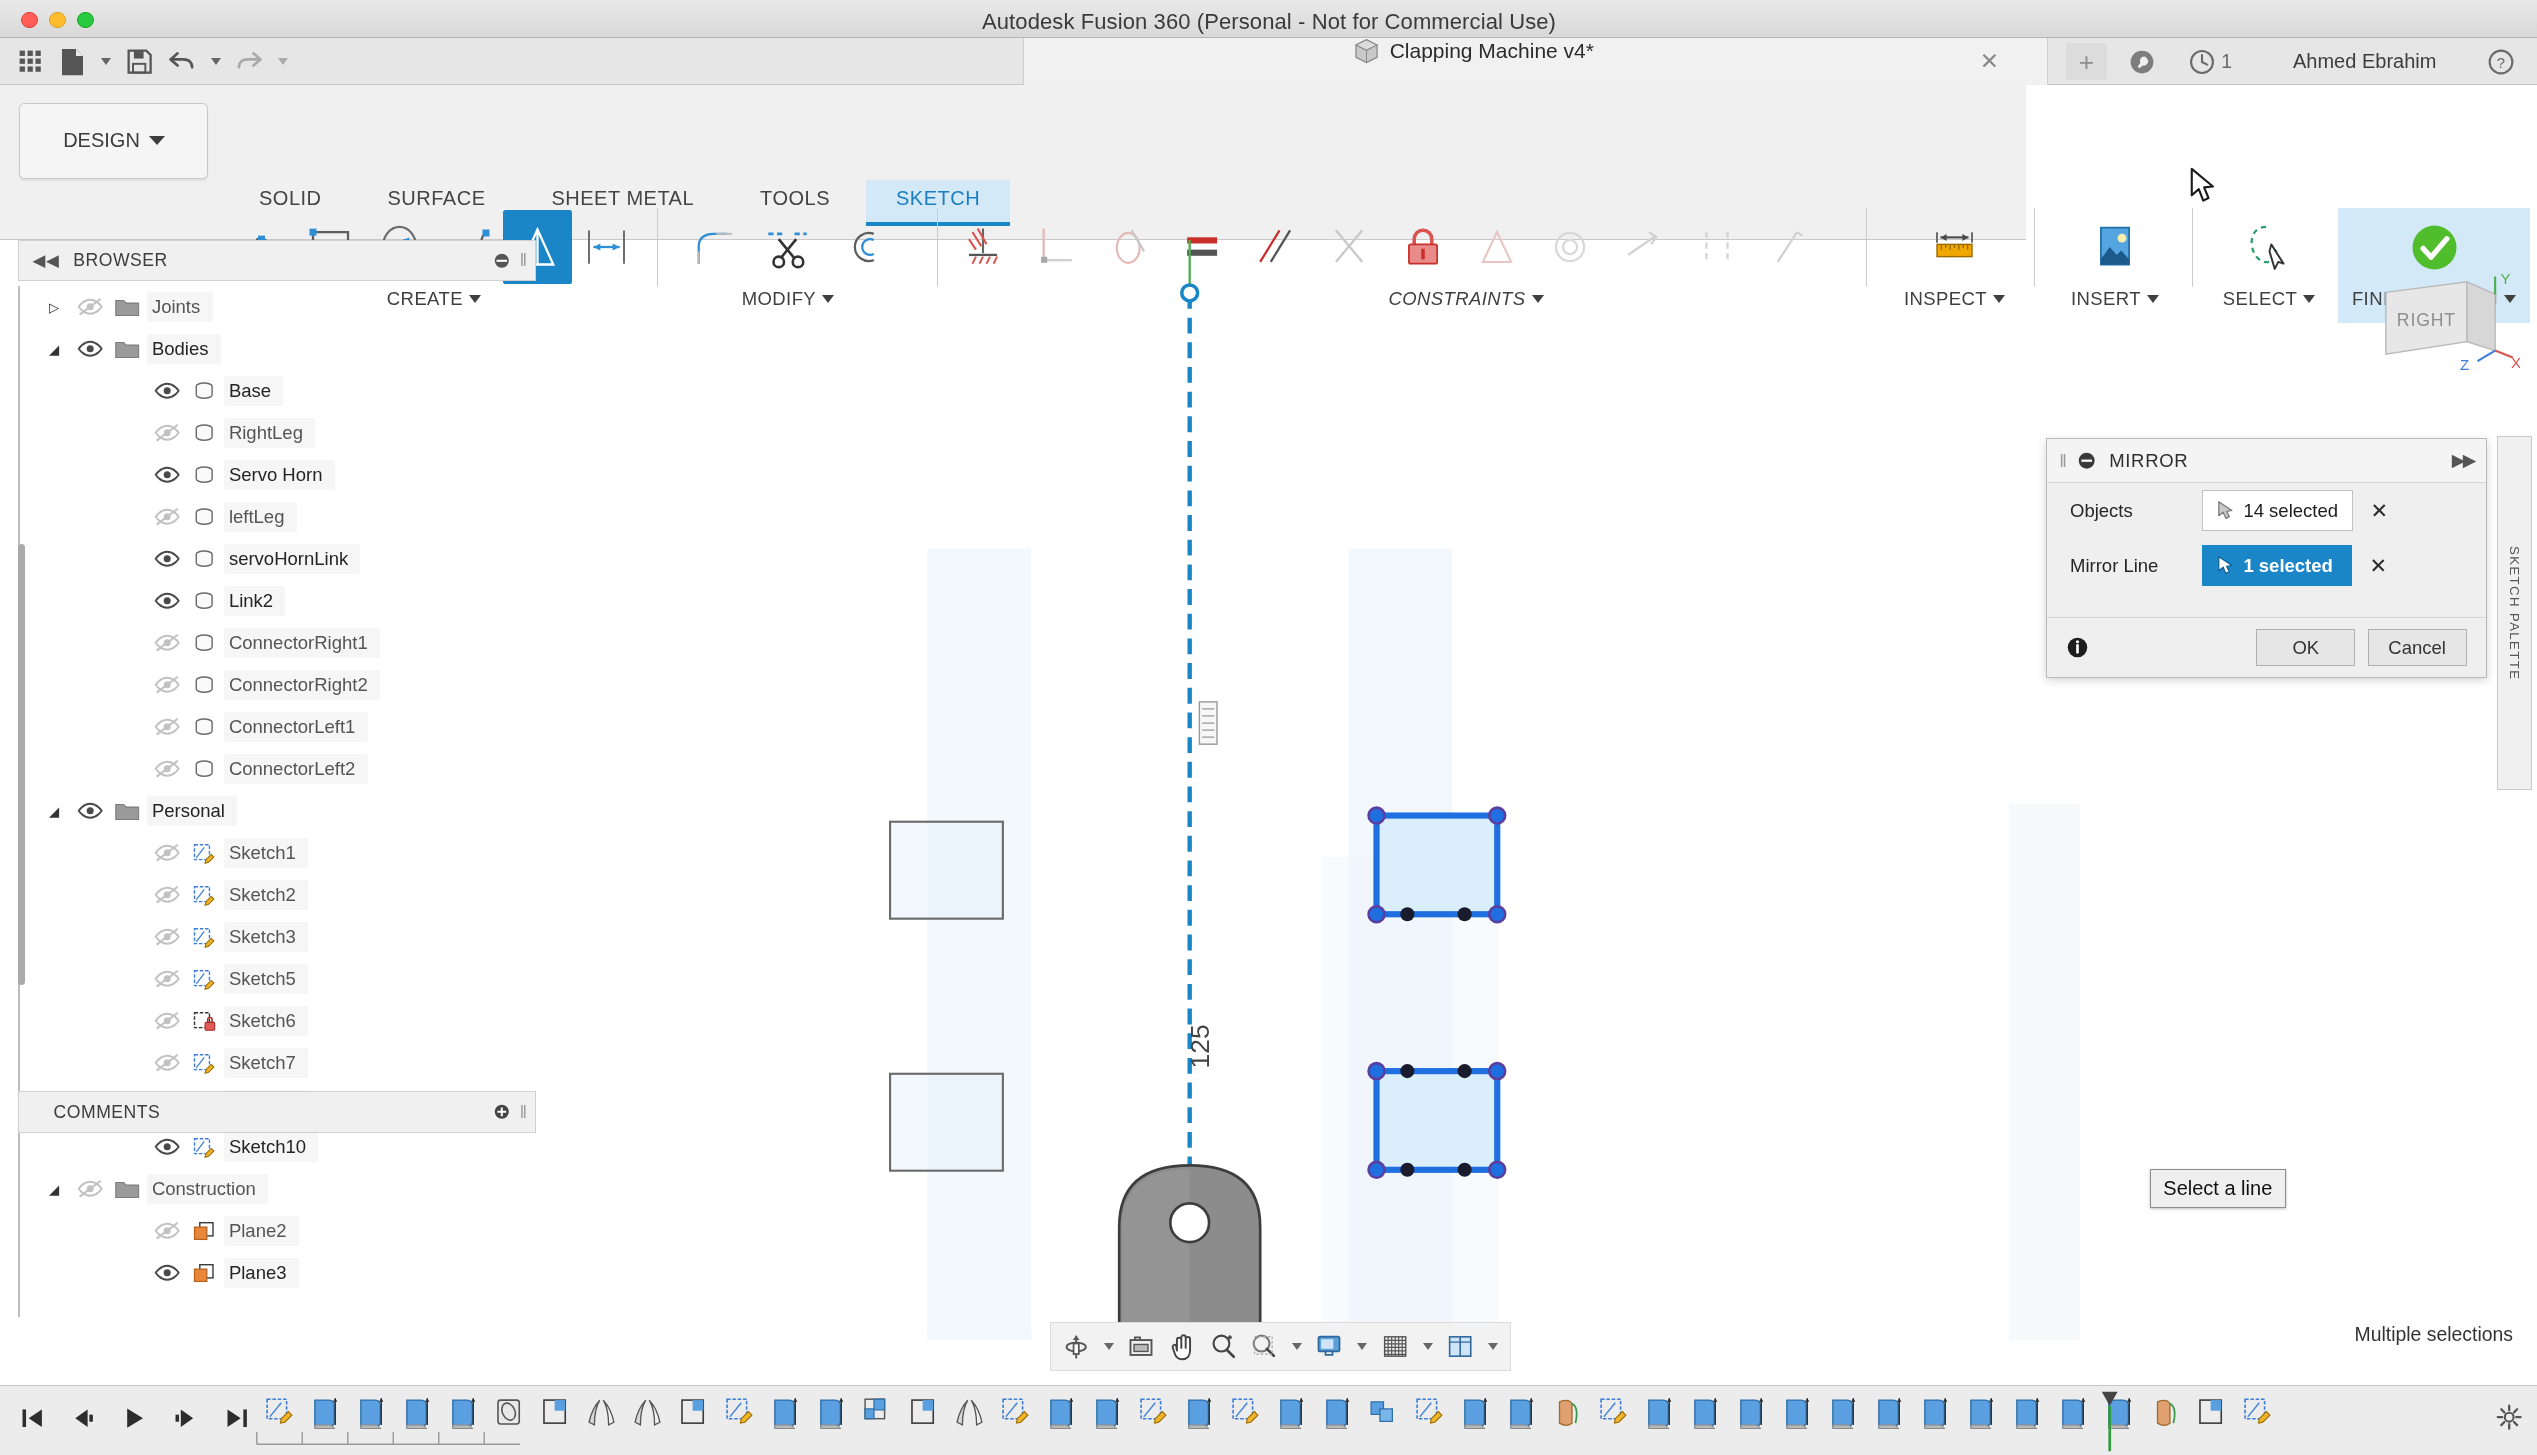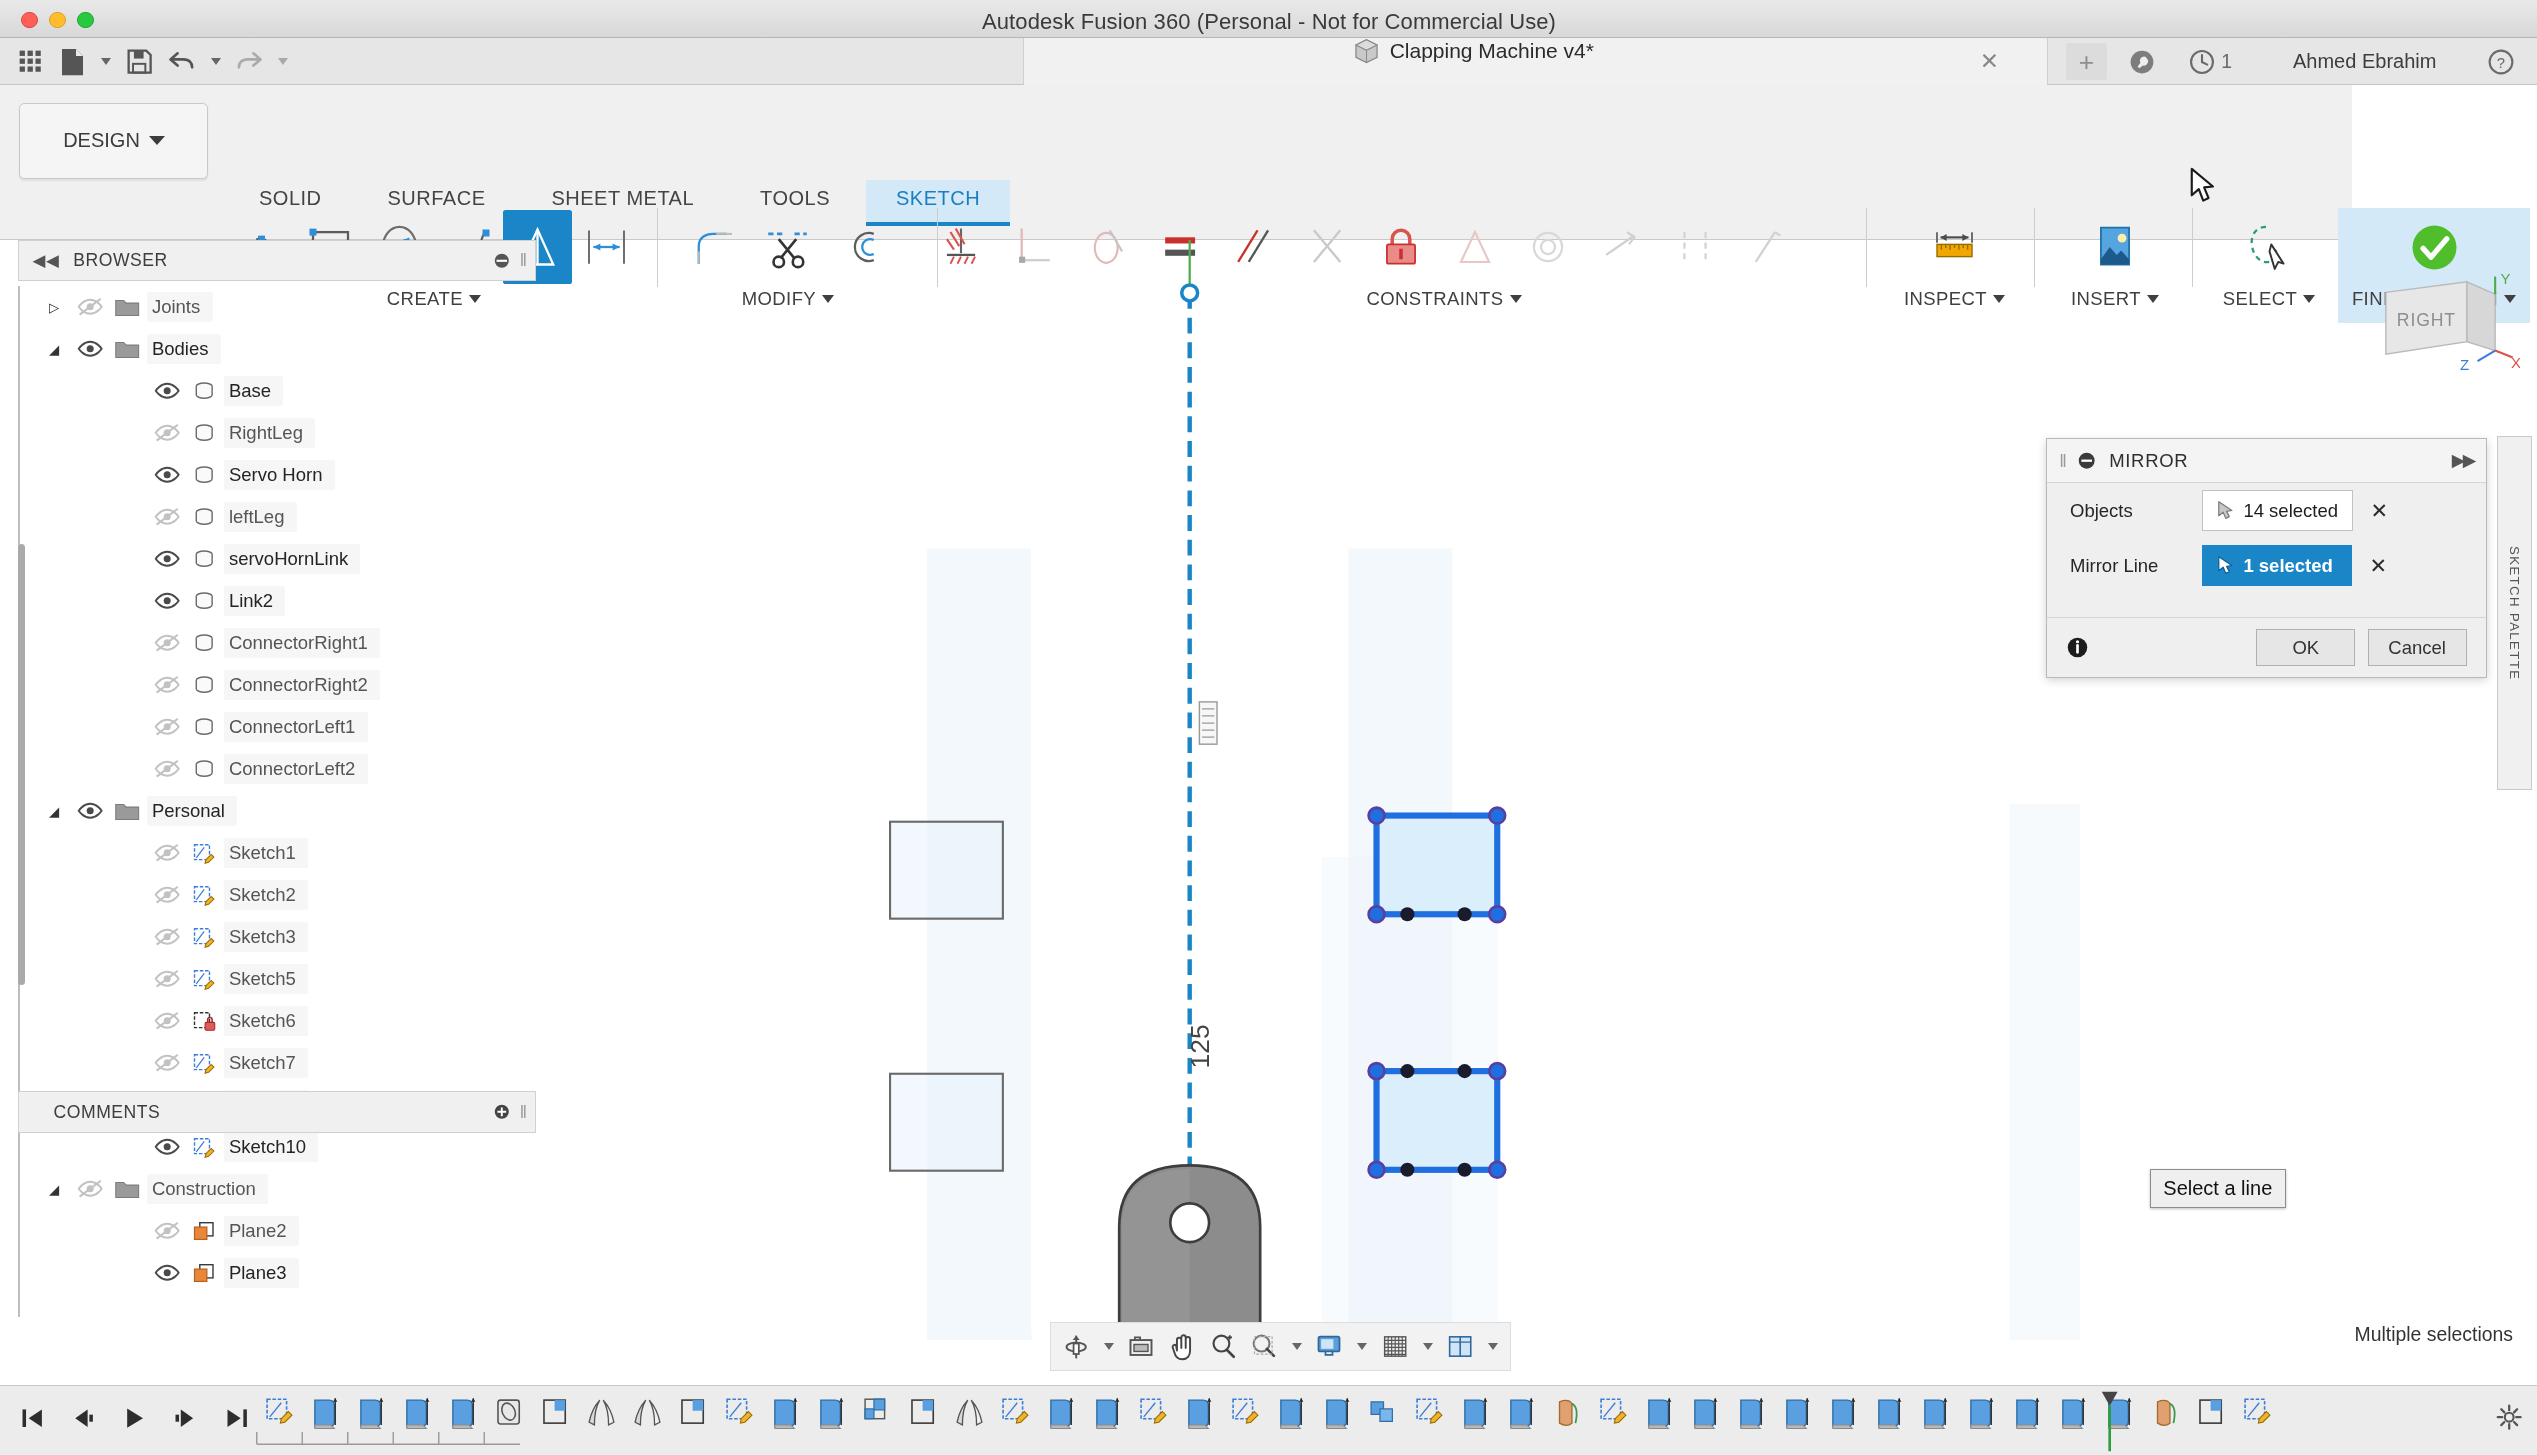--- a/index.html
+++ b/index.html
@@ -57,21 +57,21 @@
     color:#8e8e8e; font-size: 26.4px; line-height: 26.4px;
   }
   .acct-item { position: absolute; top: 0; height: 47px; display: flex; align-items: center; gap: 5.3px; color: #6a6a6a; }
   #acct-job { left: 2128px; }
   #acct-clock { left: 2188px; font-size: 19.4px; }
   #acct-name { left: 2293px; font-size: 20px; color: #3d3d3d; }
   #acct-help { left: 2487px; }
 
   
   #ribbon {
-    position: absolute; top: 85px; left: 0; width: 2352px; height: 155px;
+    position: absolute; top: 85px; left: 0; width: 2026px; height: 155px;
     background: #f0f0f0; border-bottom: 0.9px solid #c9c9c9;
   }
   #design-btn {
     position: absolute; left: 19.4px; top: 17.6px; width: 189px; height: 76px;
     background: #f5f5f5; border: 0.9px solid #c8c8c8; border-radius: 5.3px;
     display: flex; align-items: center; justify-content: center; gap: 8.8px;
     font-size: 20px; color: #3c3c3c; box-shadow: 0 1.8px 1.8px rgba(0,0,0,.07);
   }
   #design-btn::after {
     content:''; width:0;height:0;border-left:8px solid transparent;border-right:8px solid transparent;border-top:9.7px solid #3c3c3c;
@@ -434,21 +434,21 @@
         </div>
         <div class="grp-lbl">MODIFY</div>
       </div>
 
       <div class="grp" style="left:930px;">
         <div class="grp-row">
             <div class="vsep"></div>
           </div>
       </div>
 
-      <div class="grp" style="left:924px; width:881px;">
+      <div class="grp" style="left:946px; width:881px;font-style:italic;">
         <div class="grp-row">
           <div class="tool">
             <svg width="46" height="44" viewBox="0 0 52 50">
                 <path d="M26 4v28" stroke="#666" stroke-width="2.4"></path>
                 <path d="M14 8l10 16M20 4l10 18M10 16l8 12" stroke="#d9534f" stroke-width="2.4"></path>
                 <path d="M10 34h32" stroke="#555" stroke-width="2.6"></path>
                 <path d="M14 44l4-8M22 44l4-8M30 44l4-8M38 44l4-8" stroke="#d9534f" stroke-width="2.2"></path>
               </svg>
           </div>
           <div class="tool">

